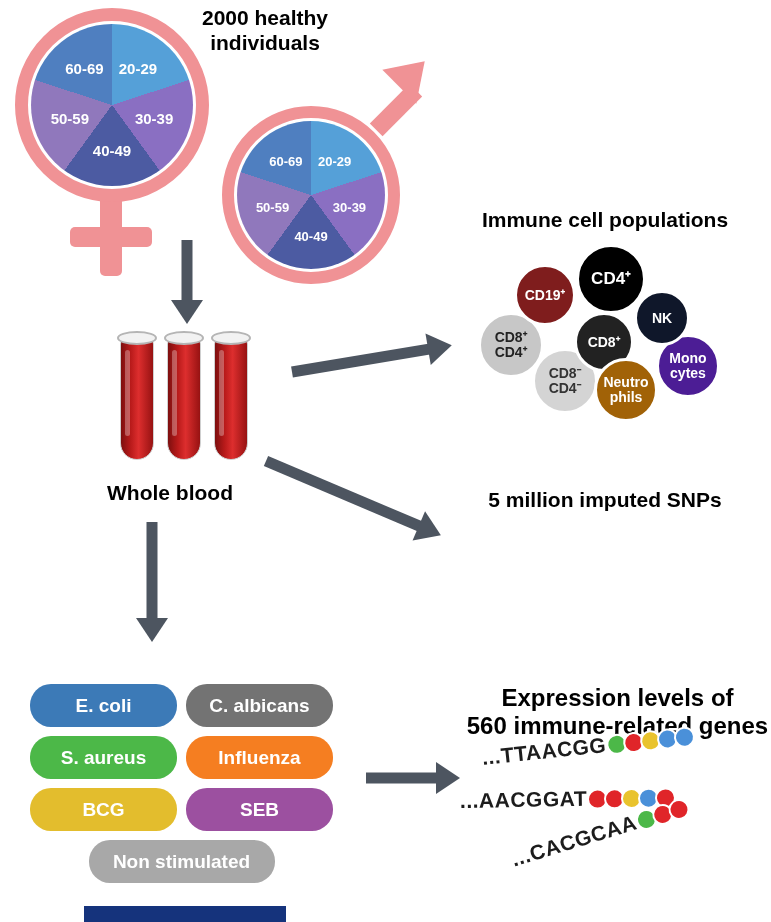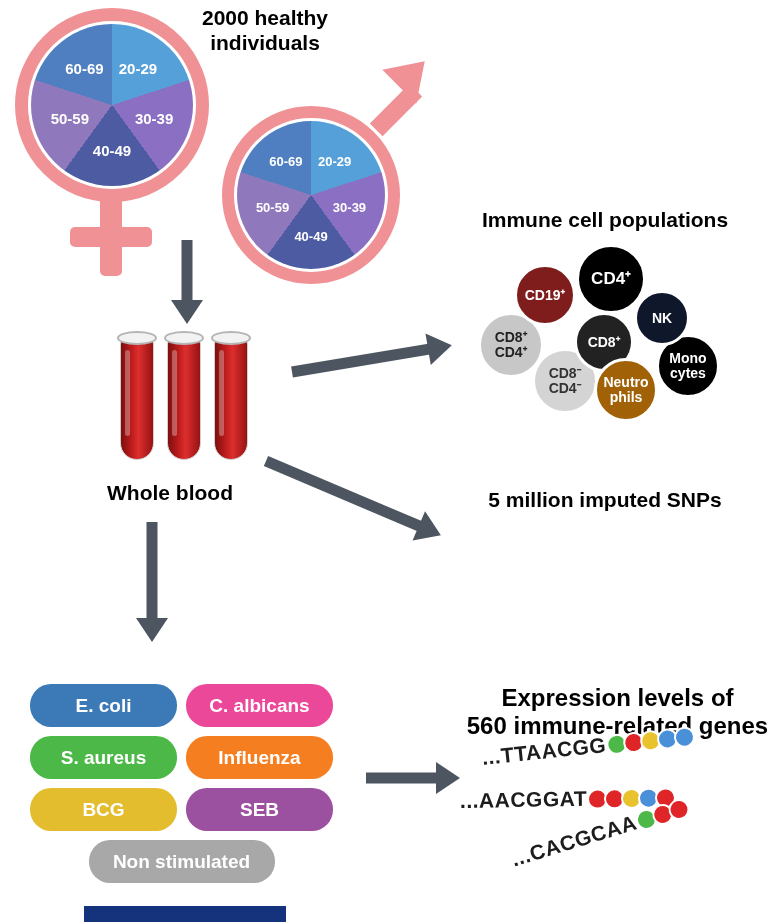--- a/index.html
+++ b/index.html
@@ -122,21 +122,21 @@
     <div class="shaft"></div>
     <div class="head"></div>
   </div>
 
   <div class="heading" style="left:455px;top:208px;width:300px;">Immune cell populations</div>
   <div class="cells">
     <div class="cell" style="left: 8px; top: 70px; width: 66px; height: 66px; z-index: 1; background-color: rgb(199, 199, 199); color: rgb(34, 34, 34);">
       <span class="cell-label">CD8⁺
 CD4⁺</span>
     </div>
-    <div class="cell" style="left: 186px; top: 92px; width: 64px; height: 64px; z-index: 1; background-color: #000000; color: rgb(255, 255, 255);">
+    <div class="cell" style="left: 186px; top: 92px; width: 64px; height: 64px; z-index: 1; background-color: #4c1d95; color: rgb(255, 255, 255);">
       <span class="cell-label">Mono
 cytes</span>
     </div>
     <div class="cell" style="left: 44px; top: 22px; width: 62px; height: 62px; z-index: 2; background-color: #7f1d1d; color: rgb(255, 255, 255);">
       <span class="cell-label">CD19⁺</span>
     </div>
     <div class="cell" style="left: 164px; top: 48px; width: 56px; height: 56px; z-index: 2; background-color: #0f172a; color: rgb(255, 255, 255);">
       <span class="cell-label">NK</span>
     </div>
     <div class="cell" style="left: 62px; top: 106px; width: 66px; height: 66px; z-index: 2; background-color: rgb(212, 212, 212); color: rgb(51, 51, 51);">
@@ -162,21 +162,21 @@
 
   <div class="heading" style="left:455px;top:488px;width:300px;">5 million imputed SNPs</div>
 
   <div class="arrow-v" style="left:135px;top:522px;height:120px;">
     <div class="shaft"></div>
     <div class="head"></div>
   </div>
 
   <div class="stims">
     <div class="pill" style="background-color: rgb(60, 122, 183);">E. coli</div>
-    <div class="pill" style="background-color: #ec4899;">C. albicans</div>
+    <div class="pill" style="background-color: #737373;">C. albicans</div>
     <div class="pill" style="background-color: rgb(76, 184, 72);">S. aureus</div>
     <div class="pill" style="background-color: rgb(245, 126, 33);">Influenza</div>
     <div class="pill" style="background-color: rgb(227, 189, 45);">BCG</div>
     <div class="pill" style="background-color: rgb(156, 80, 160);">SEB</div>
     <div class="pill wide" style="background-color: rgb(168, 168, 168);">Non stimulated</div>
   </div>
 
   <div class="arrow-h" style="left:366px;top:762px;width:94px;">
     <div class="shaft"></div>
     <div class="head"></div>

